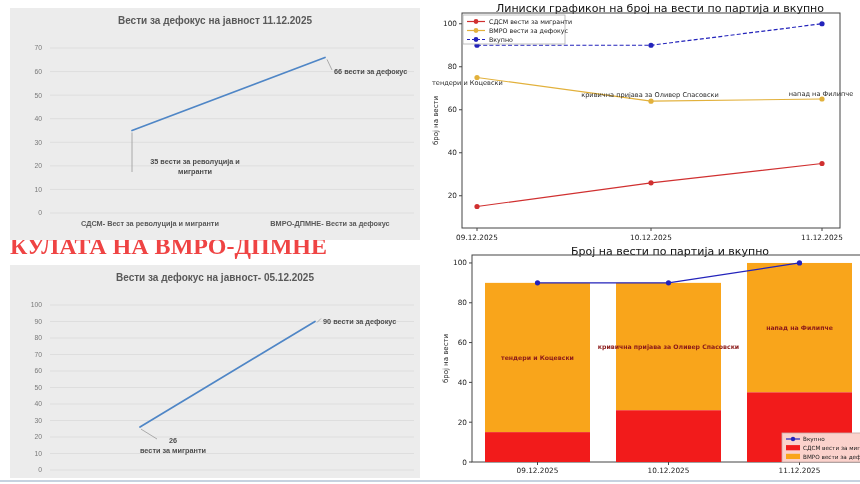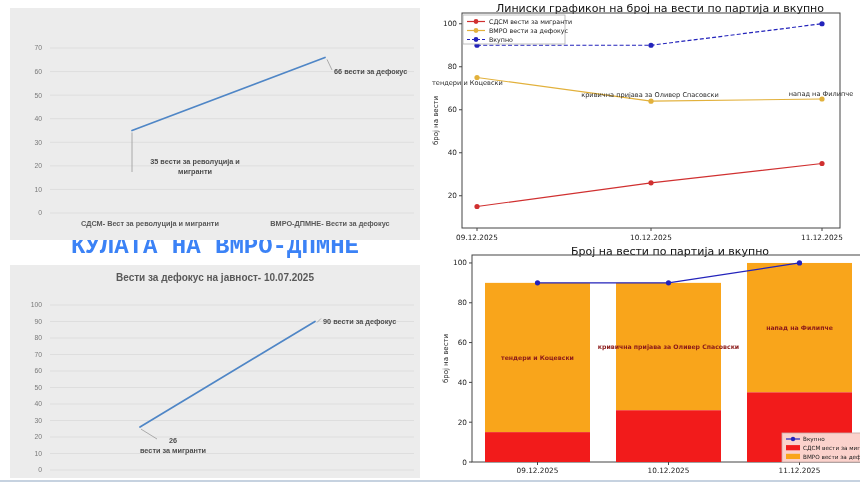--- a/index.html
+++ b/index.html
@@ -4,37 +4,38 @@
 <style>
   html,body{margin:0;padding:0;background:#fff;}
   body{width:860px;height:484px;position:relative;overflow:hidden;font-family:"Liberation Sans",sans-serif;}
   .fig{position:absolute;}
   .excel{background:#ececec;}
   .excel-title{position:absolute;top:7px;left:0;right:0;text-align:center;font-size:10px;font-weight:700;color:#595959;font-family:"Liberation Sans",sans-serif;}
   .mpl{background:#ffffff;}
   .mpl-title{position:absolute;top:2px;left:30px;right:0;text-align:center;font-size:11px;color:#111;font-family:"DejaVu Sans",sans-serif;}
   .fig svg{position:absolute;left:0;top:0;display:block;}
   #headline{position:absolute;left:10px;top:240px;width:410px;height:19px;overflow:hidden;}
-  #headline .headline-text{font-size:24px;font-weight:800;letter-spacing:0px;color:#3b82f6;text-align:center;margin-top:-7px;font-family:Liberation Mono, monospace;white-space:nowrap;}
+  #headline .headline-text{font-size:24px;font-weight:800;letter-spacing:0px;color:#ef4444;margin-top:-7px;font-family:Liberation Serif, serif;white-space:nowrap;}
   .bottom-edge{position:absolute;left:0;top:480px;width:860px;height:2px;background:#c6d2e0;}
   
   .xl-tick{font-size:6.8px;fill:#7a7a7a;font-family:"Liberation Sans",sans-serif;}
   .xl-cat{font-size:7.3px;font-weight:700;fill:#595959;font-family:"Liberation Sans",sans-serif;}
   .xl-ann{font-size:7.3px;font-weight:700;fill:#4d4d4d;font-family:"Liberation Sans",sans-serif;}
   .mpl-tick{font-size:7.3px;fill:#1a1a1a;font-family:"DejaVu Sans",sans-serif;}
   .mpl-ylabel{font-size:7px;fill:#1a1a1a;font-family:"DejaVu Sans",sans-serif;}
   .mpl-ann{font-size:6.6px;fill:#2a2a2a;font-family:"DejaVu Sans",sans-serif;}
   .mpl-leg{font-size:6.3px;fill:#1a1a1a;font-family:"DejaVu Sans",sans-serif;}
   .mpl-leg-sm{font-size:5.7px;fill:#1a1a1a;font-family:"DejaVu Sans",sans-serif;}
   .mpl-bar-ann{font-size:6.2px;font-weight:600;fill:#8b1a1a;font-family:"DejaVu Sans",sans-serif;}
 </style>
 </head>
 <body>
 
 <div class="fig excel" id="fig-tl" style="left:10px;top:8px;width:410px;height:232px;">
+  <div class="excel-title">Вести за дефокус на јавност 11.12.2025</div>
   <svg id="svg-tl" width="410" height="232">
       <line x1="40" y1="205" x2="404" y2="205" stroke="#dedede" stroke-width="1"></line>
       <text x="32" y="207.4" class="xl-tick" text-anchor="end">0</text>
       <line x1="40" y1="181.42857142857142" x2="404" y2="181.42857142857142" stroke="#dedede" stroke-width="1"></line>
       <text x="32" y="183.82857142857142" class="xl-tick" text-anchor="end">10</text>
       <line x1="40" y1="157.85714285714286" x2="404" y2="157.85714285714286" stroke="#dedede" stroke-width="1"></line>
       <text x="32" y="160.25714285714287" class="xl-tick" text-anchor="end">20</text>
       <line x1="40" y1="134.28571428571428" x2="404" y2="134.28571428571428" stroke="#dedede" stroke-width="1"></line>
       <text x="32" y="136.68571428571428" class="xl-tick" text-anchor="end">30</text>
       <line x1="40" y1="110.71428571428571" x2="404" y2="110.71428571428571" stroke="#dedede" stroke-width="1"></line>
@@ -54,21 +55,21 @@
       <line x1="317" y1="51.428571428571416" x2="322" y2="62" stroke="#9a9a9a" stroke-width="0.8"></line>
       <text x="324" y="66" class="xl-ann" text-anchor="start">66 вести за дефокус</text>
     </svg>
 </div>
 
 <div id="headline">
   <div class="headline-text">КУЛАТА НА ВМРО-ДПМНЕ</div>
 </div>
 
 <div class="fig excel" id="fig-bl" style="left:10px;top:265px;width:410px;height:213px;">
-  <div class="excel-title">Вести за дефокус на јавност- 10.07.2025</div>
+  <div class="excel-title">Вести за дефокус на јавност- 05.12.2025</div>
   <svg id="svg-bl" width="410" height="213">
       <line x1="40" y1="205" x2="404" y2="205" stroke="#dedede" stroke-width="1"></line>
       <text x="32" y="207.4" class="xl-tick" text-anchor="end">0</text>
       <line x1="40" y1="188.5" x2="404" y2="188.5" stroke="#dedede" stroke-width="1"></line>
       <text x="32" y="190.9" class="xl-tick" text-anchor="end">10</text>
       <line x1="40" y1="172" x2="404" y2="172" stroke="#dedede" stroke-width="1"></line>
       <text x="32" y="174.4" class="xl-tick" text-anchor="end">20</text>
       <line x1="40" y1="155.5" x2="404" y2="155.5" stroke="#dedede" stroke-width="1"></line>
       <text x="32" y="157.9" class="xl-tick" text-anchor="end">30</text>
       <line x1="40" y1="139" x2="404" y2="139" stroke="#dedede" stroke-width="1"></line>

